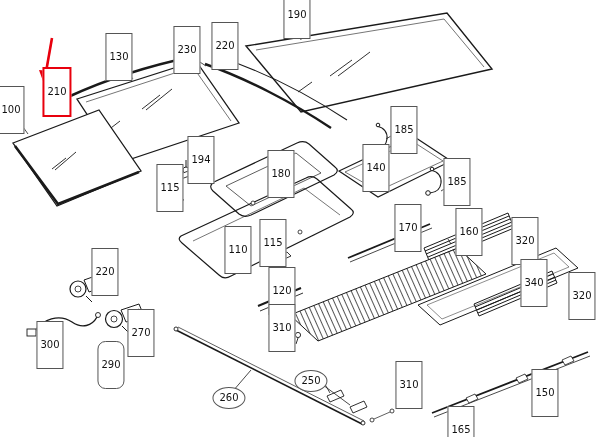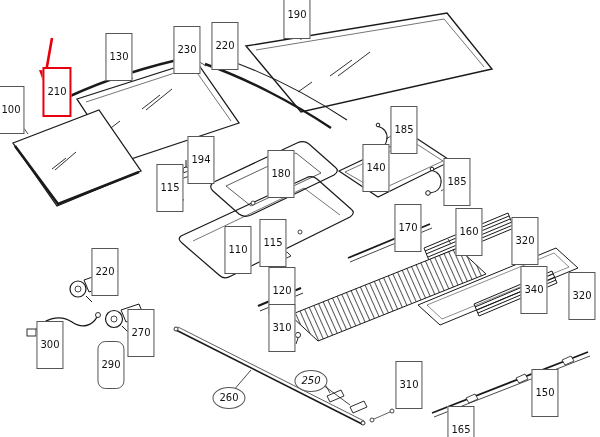--- a/index.html
+++ b/index.html
@@ -236,27 +236,27 @@
       <div class="part-label" style="left: 201px; top: 160px;">194</div>
       <div class="part-label" style="left: 281px; top: 174px;">180</div>
       <div class="part-label" style="left: 376px; top: 168px;">140</div>
       <div class="part-label" style="left: 457px; top: 182px;">185</div>
       <div class="part-label" style="left: 170px; top: 188px;">115</div>
       <div class="part-label" style="left: 408px; top: 228px;">170</div>
       <div class="part-label" style="left: 448px; top: 232px; margin-left: 21px;">160</div>
       <div class="part-label" style="left: 206px; top: 250px; margin-left: 32px;">110</div>
       <div class="part-label" style="left: 273px; top: 243px;">115</div>
       <div class="part-label" style="left: 525px; top: 241px;">320</div>
-      <div class="part-label" style="left: 534px; top: 290px;">340</div>
+      <div class="part-label" style="left: 534px; top: 283px;">340</div>
       <div class="part-label" style="left: 105px; top: 272px;">220</div>
       <div class="part-label" style="left: 282px; top: 291px;">120</div>
       <div class="part-label" style="left: 141px; top: 302px; margin-top: 31px;">270</div>
       <div class="part-label" style="left: 582px; top: 296px;">320</div>
       <div class="part-label" style="left: 282px; top: 328px;">310</div>
       <div class="part-label" style="left: 50px; top: 345px;">300</div>
       <div class="part-label" style="left: 111px; top: 365px; border-radius: 8px;">290</div>
-      <div class="part-label ellipse" style="left: 311px; top: 381px; font-style: italic;">250</div>
+      <div class="part-label ellipse" style="left: 311px; top: 381px;">250</div>
       <div class="part-label" style="left: 409px; top: 385px;">310</div>
       <div class="part-label" style="left: 545px; top: 393px;">150</div>
       <div class="part-label ellipse" style="left: 229px; top: 398px;">260</div>
       <div class="part-label" style="left: 461px; top: 430px;">165</div>
     </div>
 </div>
 
 </body></html>

